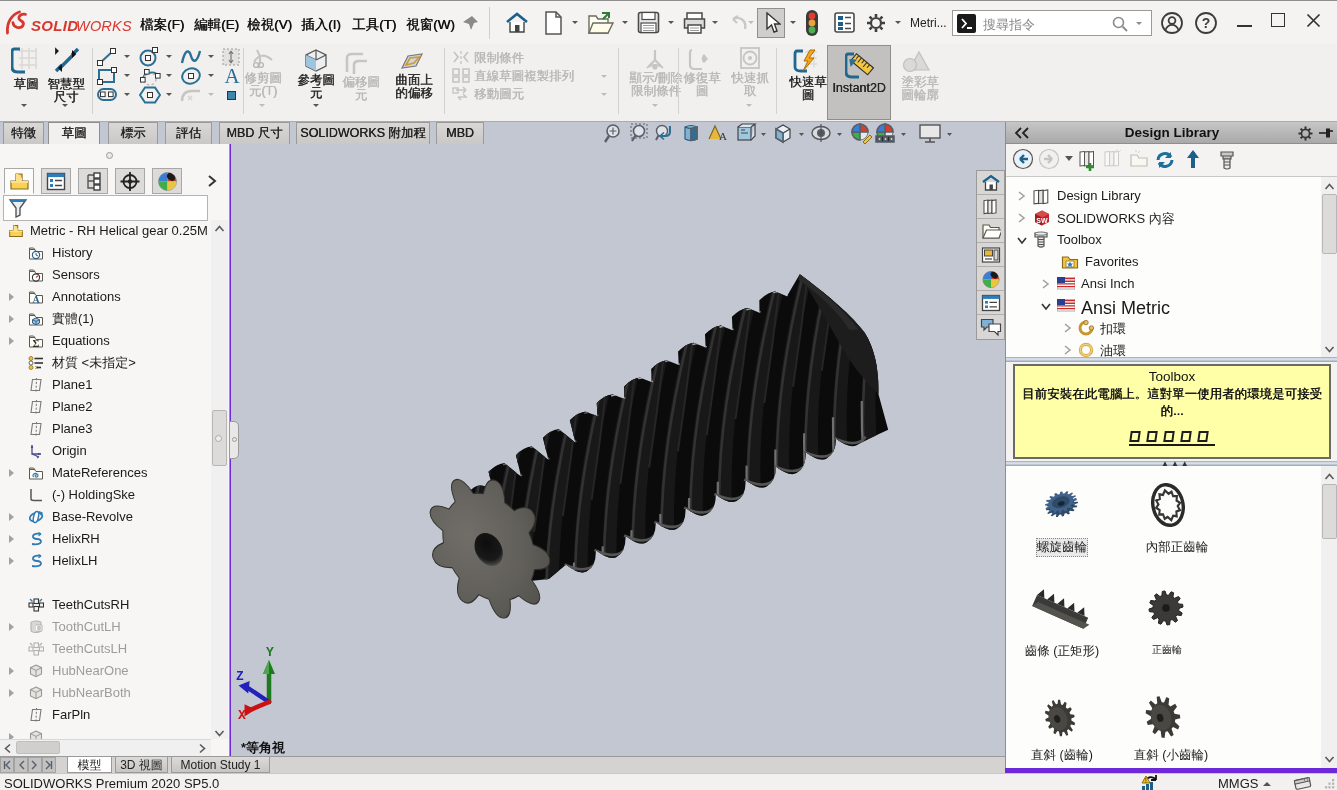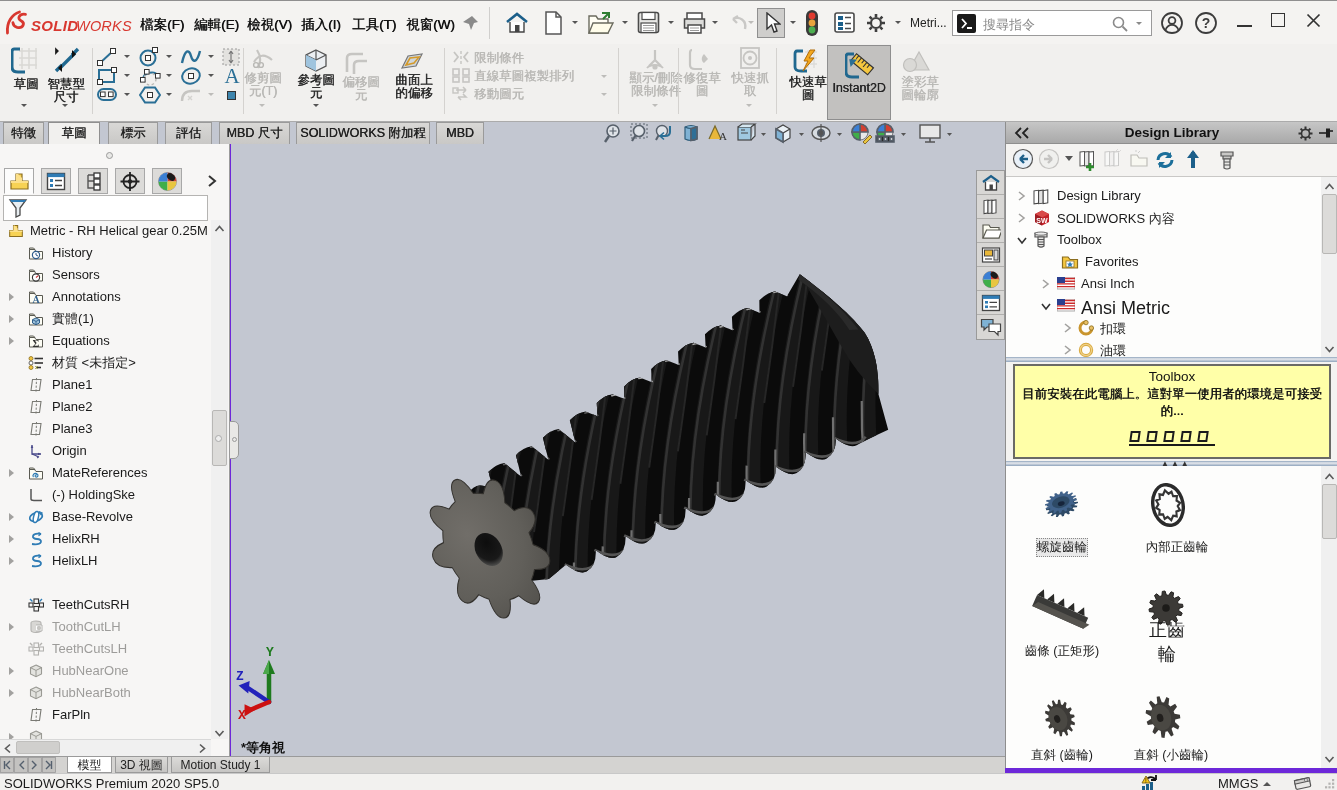--- a/index.html
+++ b/index.html
@@ -1069,21 +1069,21 @@
 <path d="M2 26 l4 -8 4 8 3 0 4 -8 4 8 3 0 4 -8 4 8 3 0 4 -8 4 8 3 0 4 -8 4 8 Z" fill="#2a2a28"></path>
 <path d="M2 38 l56 0 4 -6 -56 0 Z" fill="#55534e"></path>
         </g>
       </svg>
     <span class="abs" style="left:14px;top:521px;width:84px;text-align:center;font-size:12.5px">齒條 (正矩形)</span>
     <svg class="abs" style="left:142px;top:462px" width="38" height="50" viewBox="0 0 38 50">
         <path d="M 30.7,26.6 L 34.2,29.1 L 33.2,31.6 L 29.0,30.9 L 27.7,32.6 L 27.7,32.6 L 29.5,36.5 L 27.4,38.2 L 24.1,35.5 L 22.1,36.3 L 22.1,36.3 L 21.7,40.6 L 19.0,41.0 L 17.6,37.0 L 15.4,36.7 L 15.4,36.7 L 12.9,40.2 L 10.4,39.2 L 11.1,35.0 L 9.4,33.7 L 9.4,33.7 L 5.5,35.5 L 3.8,33.4 L 6.5,30.1 L 5.7,28.1 L 5.7,28.1 L 1.4,27.7 L 1.0,25.0 L 5.0,23.6 L 5.3,21.4 L 5.3,21.4 L 1.8,18.9 L 2.8,16.4 L 7.0,17.1 L 8.3,15.4 L 8.3,15.4 L 6.5,11.5 L 8.6,9.8 L 11.9,12.5 L 13.9,11.7 L 13.9,11.7 L 14.3,7.4 L 17.0,7.0 L 18.4,11.0 L 20.6,11.3 L 20.6,11.3 L 23.1,7.8 L 25.6,8.8 L 24.9,13.0 L 26.6,14.3 L 26.6,14.3 L 30.5,12.5 L 32.2,14.6 L 29.5,17.9 L 30.3,19.9 L 30.3,19.9 L 34.6,20.3 L 35.0,23.0 L 31.0,24.4 L 30.7,26.6 Z" fill="#3c3a37"></path>
         <path d="M 30.7,26.6 L 34.2,29.1 L 33.2,31.6 L 29.0,30.9 L 27.7,32.6 L 27.7,32.6 L 29.5,36.5 L 27.4,38.2 L 24.1,35.5 L 22.1,36.3 L 22.1,36.3 L 21.7,40.6 L 19.0,41.0 L 17.6,37.0 L 15.4,36.7 L 15.4,36.7 L 12.9,40.2 L 10.4,39.2 L 11.1,35.0 L 9.4,33.7 L 9.4,33.7 L 5.5,35.5 L 3.8,33.4 L 6.5,30.1 L 5.7,28.1 L 5.7,28.1 L 1.4,27.7 L 1.0,25.0 L 5.0,23.6 L 5.3,21.4 L 5.3,21.4 L 1.8,18.9 L 2.8,16.4 L 7.0,17.1 L 8.3,15.4 L 8.3,15.4 L 6.5,11.5 L 8.6,9.8 L 11.9,12.5 L 13.9,11.7 L 13.9,11.7 L 14.3,7.4 L 17.0,7.0 L 18.4,11.0 L 20.6,11.3 L 20.6,11.3 L 23.1,7.8 L 25.6,8.8 L 24.9,13.0 L 26.6,14.3 L 26.6,14.3 L 30.5,12.5 L 32.2,14.6 L 29.5,17.9 L 30.3,19.9 L 30.3,19.9 L 34.6,20.3 L 35.0,23.0 L 31.0,24.4 L 30.7,26.6 Z" fill="none" stroke="#23211f" stroke-width="1"></path>
         <circle cx="18" cy="24" r="3.8" fill="#1c1b19"></circle>
       </svg>
-    <span class="abs" style="left:138px;top:496px;width:46px;text-align:center;font-size:18px">正齒輪</span>
+    <span class="abs" style="left:138px;top:521px;width:46px;text-align:center;font-size:10px">正齒輪</span>
     <svg class="abs" style="left:38px;top:572px" width="34" height="52" viewBox="0 0 34 52">
         <g transform="rotate(-20 16 24)">
           <path d="M 27.0,24.0 L 30.4,25.7 L 30.1,28.2 L 26.5,28.3 L 25.9,30.2 L 25.9,30.2 L 28.4,33.7 L 27.3,35.8 L 24.0,33.8 L 22.9,35.2 L 22.9,35.2 L 24.0,39.7 L 22.3,41.0 L 20.0,37.3 L 18.4,37.9 L 18.4,37.9 L 17.9,42.7 L 16.0,42.9 L 15.1,38.3 L 13.6,37.9 L 13.6,37.9 L 11.5,41.9 L 9.7,41.0 L 10.4,36.3 L 9.1,35.2 L 9.1,35.2 L 6.0,37.6 L 4.7,35.8 L 6.9,32.0 L 6.1,30.2 L 6.1,30.2 L 2.4,30.6 L 1.9,28.2 L 5.1,26.0 L 5.0,24.0 L 5.0,24.0 L 1.6,22.3 L 1.9,19.8 L 5.5,19.7 L 6.1,17.8 L 6.1,17.8 L 3.6,14.3 L 4.7,12.2 L 8.0,14.2 L 9.1,12.8 L 9.1,12.8 L 8.0,8.3 L 9.7,7.0 L 12.0,10.7 L 13.6,10.1 L 13.6,10.1 L 14.1,5.3 L 16.0,5.1 L 16.9,9.7 L 18.4,10.1 L 18.4,10.1 L 20.5,6.1 L 22.3,7.0 L 21.6,11.7 L 22.9,12.8 L 22.9,12.8 L 26.0,10.4 L 27.3,12.2 L 25.1,16.0 L 25.9,17.8 L 25.9,17.8 L 29.6,17.4 L 30.1,19.8 L 26.9,22.0 L 27.0,24.0 Z" fill="#3c3a37"></path>
           <ellipse cx="14" cy="24" rx="9" ry="12" fill="#4a4843"></ellipse>
           <ellipse cx="13" cy="24" rx="3" ry="4" fill="#211f1d"></ellipse>
         </g>
       </svg>
     <span class="abs" style="left:22px;top:625px;width:68px;text-align:center;font-size:12.5px">直斜 (齒輪)</span>
     <svg class="abs" style="left:138px;top:570px" width="40" height="54" viewBox="0 0 40 54">
         <g transform="rotate(-16 19 25)">

